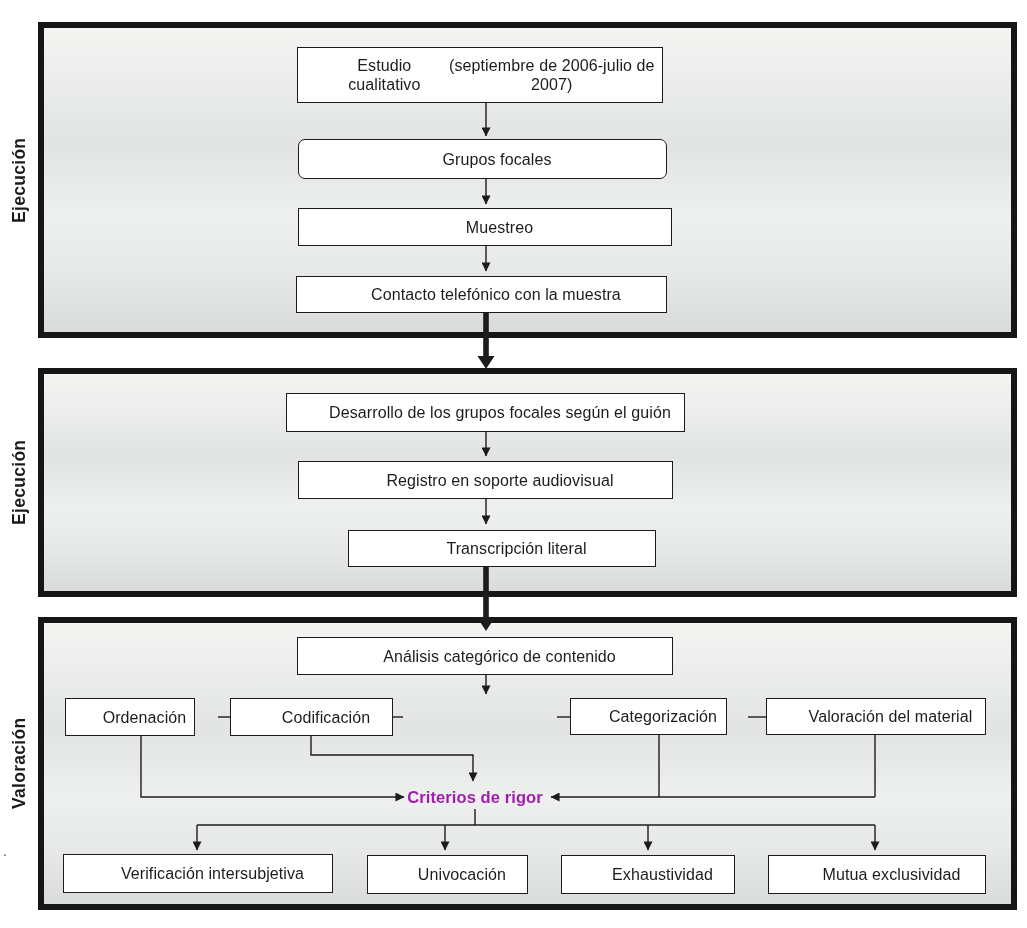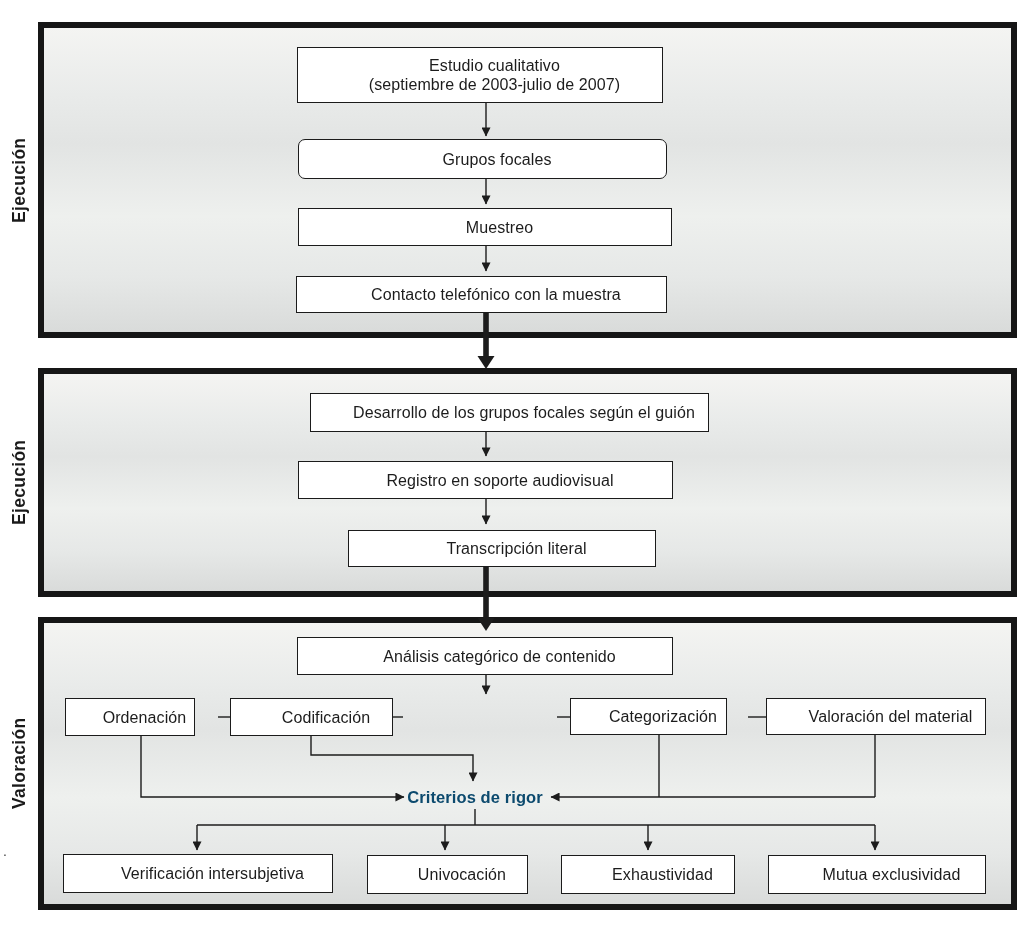--- a/index.html
+++ b/index.html
@@ -43,21 +43,21 @@
     letter-spacing: 0.3px;
     color: #1a1a1a;
     white-space: nowrap;
   }
   .node {
     position: absolute;
     box-sizing: border-box;
     background: #ffffff;
     border: 1.5px solid #1b1b1b;
     display: flex;
-    flex-direction: column;
+    flex-direction: row;
     align-items: center;
     justify-content: center;
     text-align: center;
     font-size: 16px;
     line-height: 19px;
     color: #1c1c1c;
     letter-spacing: 0.1px;
     padding-left: 29px;
   }
   #connector-overlay {
@@ -67,21 +67,21 @@
     pointer-events: none;
   }
   .criteria-text {
     position: absolute;
     left: 398px;
     top: 788px;
     width: 154px;
     text-align: center;
     font-size: 16.5px;
     font-weight: bold;
-    color: #0c4a6e;
+    color: #a21caf;
     letter-spacing: 0.1px;
     white-space: nowrap;
   }
   .stray-dot {
     position: absolute;
     left: 3px;
     top: 847px;
     font-size: 14px;
     color: #444444;
     line-height: 8px;
@@ -142,27 +142,27 @@
     <g fill="#1c1c1c" stroke="none">
       <rect x="483.2" y="313" width="5.6" height="44"></rect>
       <polygon points="477.5,356 494.5,356 486,369"></polygon>
       <rect x="483.2" y="567" width="5.6" height="52"></rect>
       <polygon points="477.5,618 494.5,618 486,631"></polygon>
     </g>
   </svg>
 
   <div class="node" style="left:297px; top:47px; width:366px; height:56px;">
     <span>Estudio cualitativo</span>
-    <span>(septiembre de 2003-julio de 2007)</span>
+    <span>(septiembre de 2006-julio de 2007)</span>
   </div>
   <div class="node" style="left:298px; top:139px; width:369px; height:40px;border-radius:7px;">Grupos focales</div>
   <div class="node" style="left:298px; top:208px; width:374px; height:38px;">Muestreo</div>
   <div class="node" style="left:296px; top:276px; width:371px; height:37px;">Contacto telefónico con la muestra</div>
 
-  <div class="node" style="left:286px; top:393px; width:399px; height:39px;margin-left:24px;">Desarrollo de los grupos focales según el guión</div>
+  <div class="node" style="left:286px; top:393px; width:399px; height:39px;">Desarrollo de los grupos focales según el guión</div>
   <div class="node" style="left:298px; top:461px; width:375px; height:38px;">Registro en soporte audiovisual</div>
   <div class="node" style="left:348px; top:530px; width:308px; height:37px;">Transcripción literal</div>
 
   <div class="node" style="left:297px; top:637px; width:376px; height:38px;">Análisis categórico de contenido</div>
 
   <div class="node" style="left:65px;  top:698px; width:130px; height:38px;">Ordenación</div>
   <div class="node" style="left:230px; top:698px; width:163px; height:38px;">Codificación</div>
   <div class="node" style="left:570px; top:698px; width:157px; height:37px;">Categorización</div>
   <div class="node" style="left:766px; top:698px; width:220px; height:37px;">Valoración del material</div>
 

